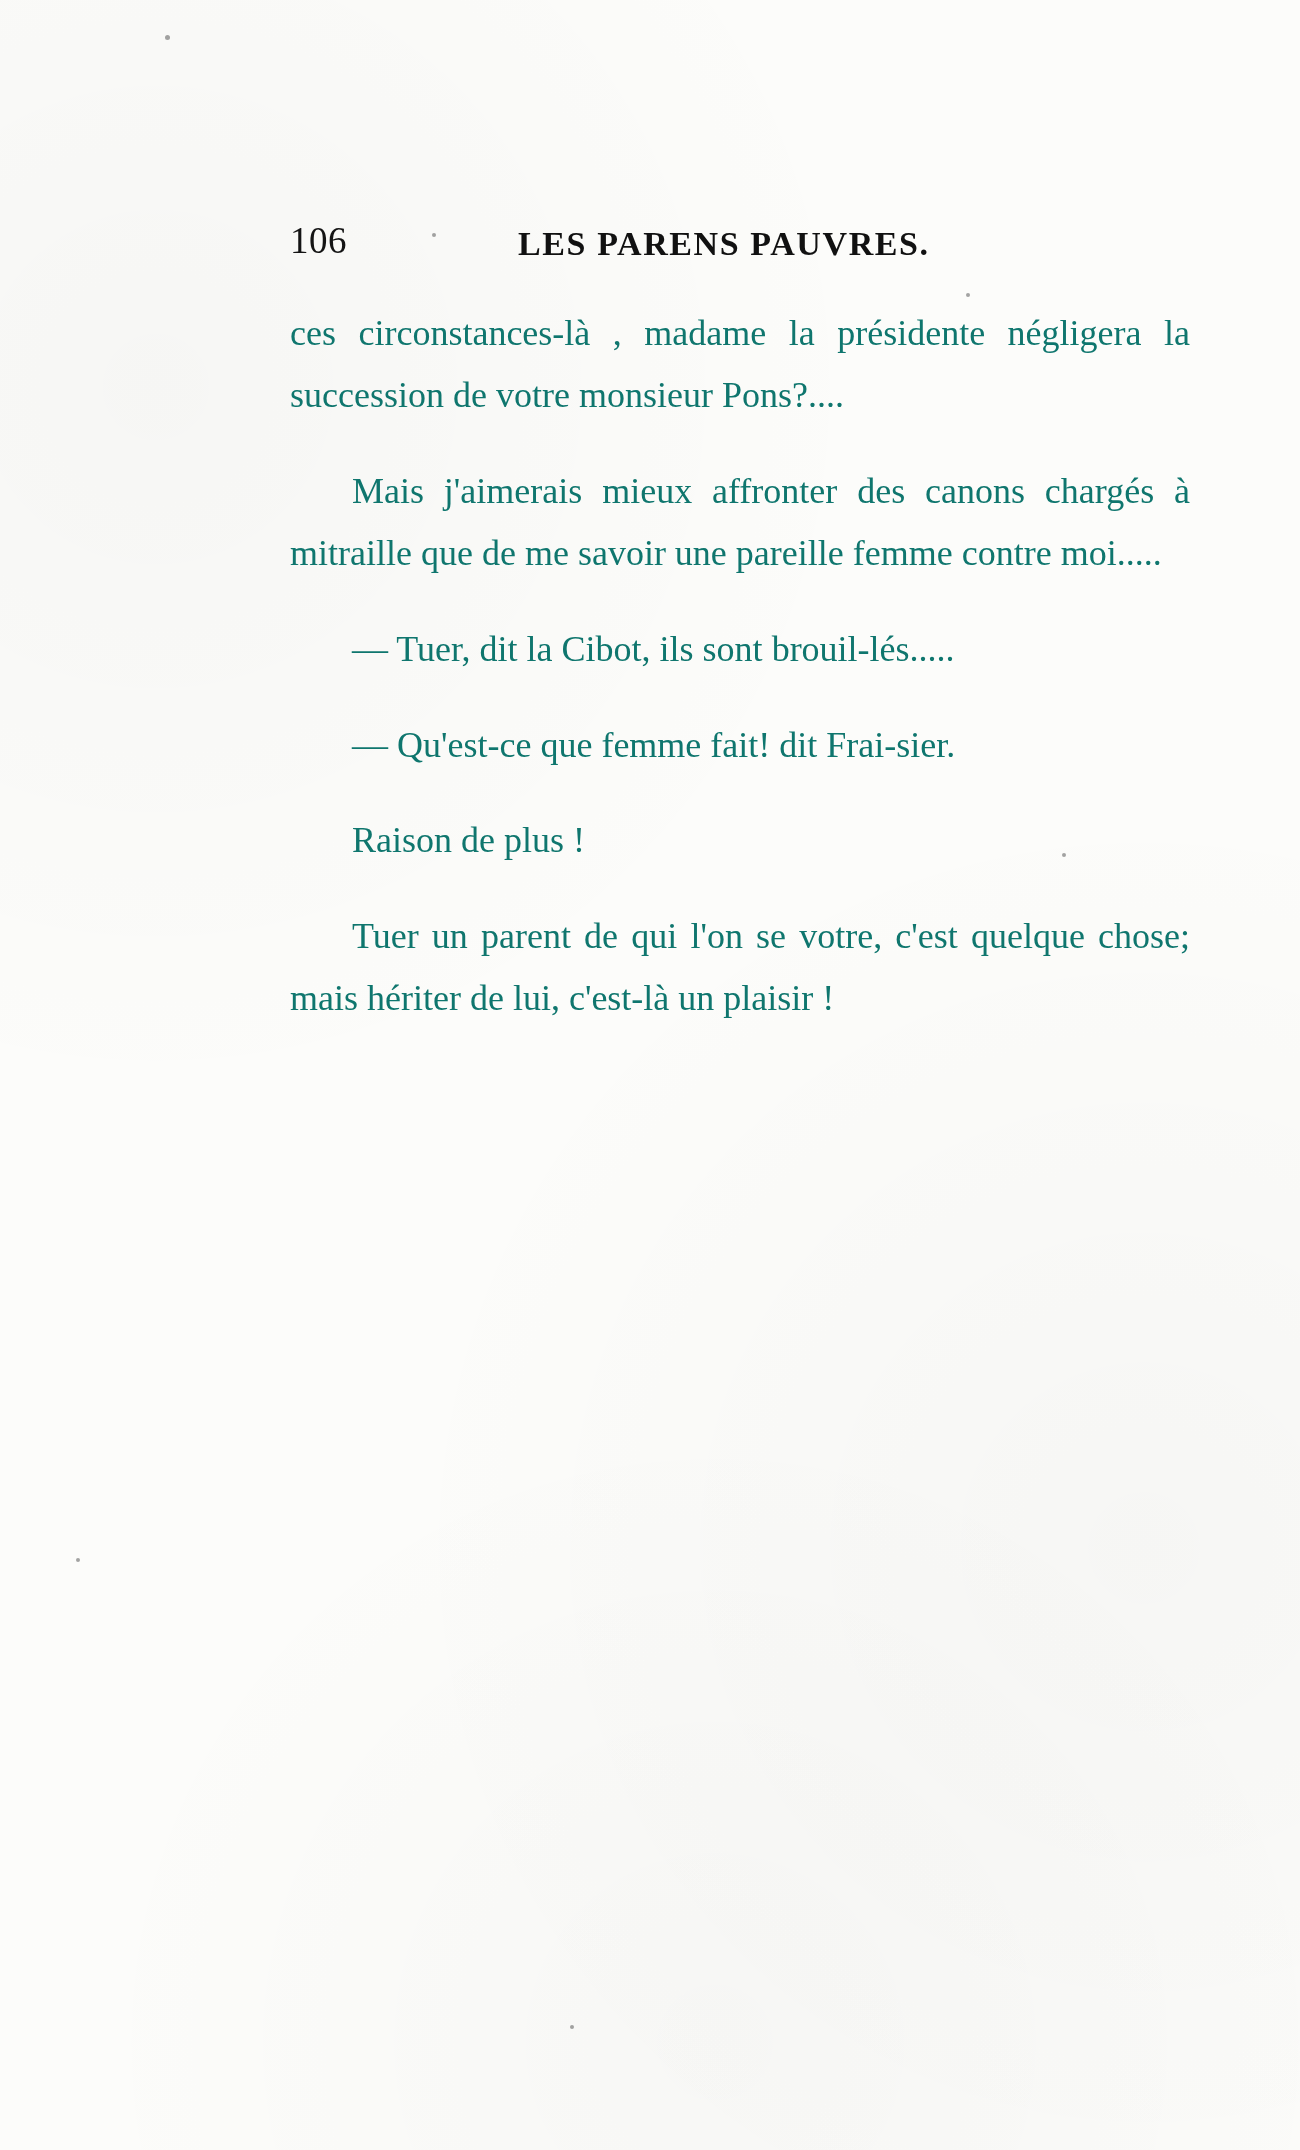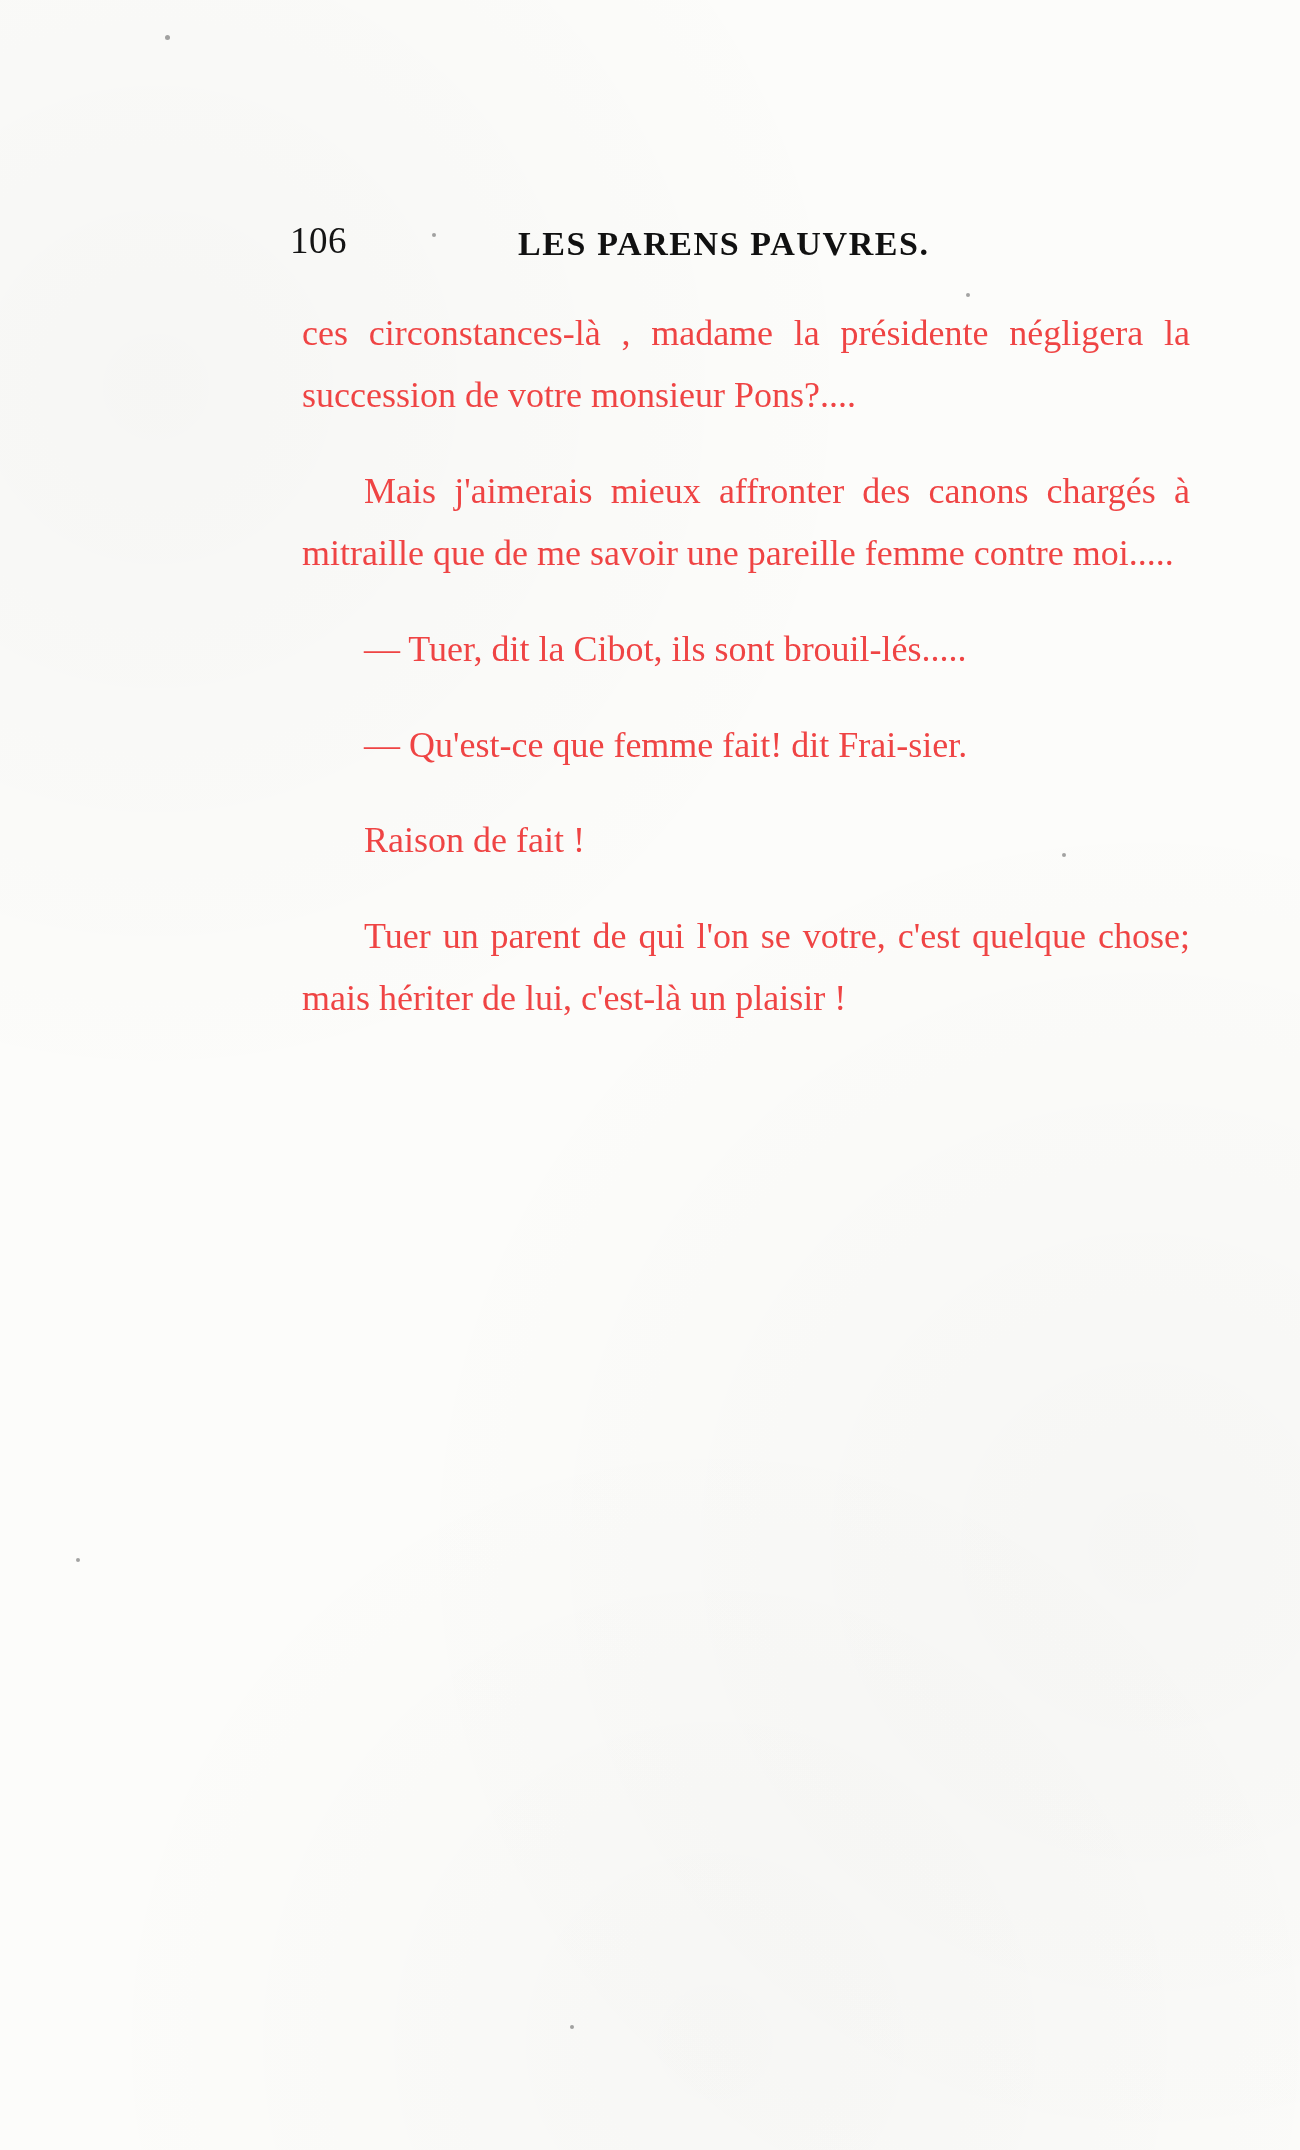--- a/index.html
+++ b/index.html
@@ -56,26 +56,26 @@
     left: 228px;
     top: 10px;
     font-size: 34px;
     font-weight: bold;
     letter-spacing: 1.6px;
     font-variant: small-caps;
     text-transform: uppercase;
     color: #111;
   }
   p.para {
-    margin: 0 0 34px 12px;
+    margin: 0 0 34px 0;
     font-size: 36px;
     line-height: 1.72;
     text-align: justify;
     text-justify: inter-word;
-    color: #ef4444;
+    color: #0f766e;
     hyphens: manual;
   }
   p.para.indent {
     text-indent: 62px;
   }
   p.para.noindent {
     text-indent: 0;
   }
   
   .speck {
@@ -101,17 +101,17 @@
 
     <div class="header-line">
       <div class="folio">106</div>
       <div class="running-head">LES PARENS PAUVRES.</div>
     </div>
 
     <p class="para noindent">ces circonstances-là , madame la présidente négligera la succession de votre monsieur Pons?....</p>
     <p class="para indent">Mais j'aimerais mieux affronter des canons chargés à mitraille que de me savoir une pareille femme contre moi.....</p>
     <p class="para indent">— Tuer, dit la Cibot, ils sont brouil-lés.....</p>
     <p class="para indent">— Qu'est-ce que femme fait! dit Frai-sier.</p>
-    <p class="para indent">Raison de fait !</p>
+    <p class="para indent">Raison de plus !</p>
     <p class="para indent">Tuer un parent de qui l'on se votre, c'est quelque chose; mais hériter de lui, c'est-là un plaisir !</p>
 
   </div>
 </div>
 
 </body></html>

